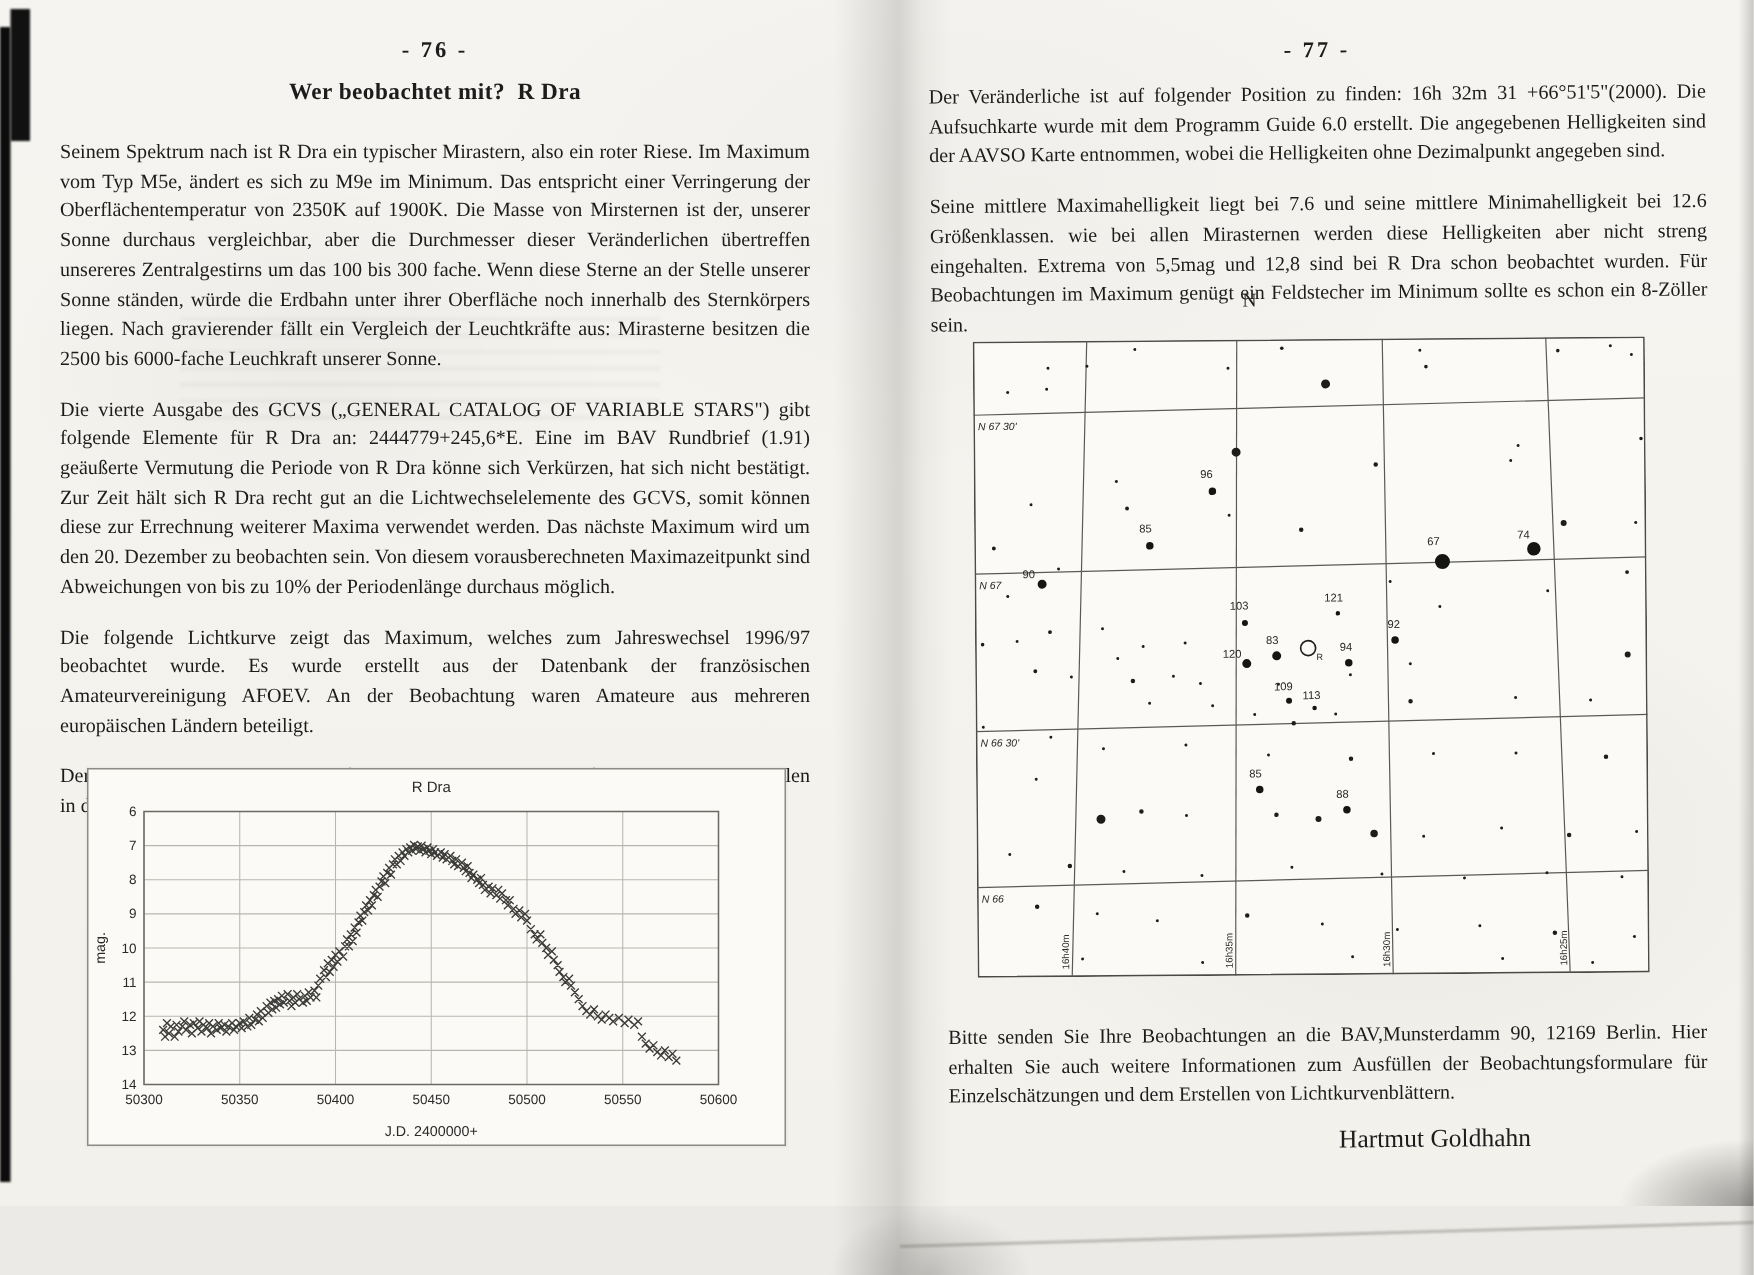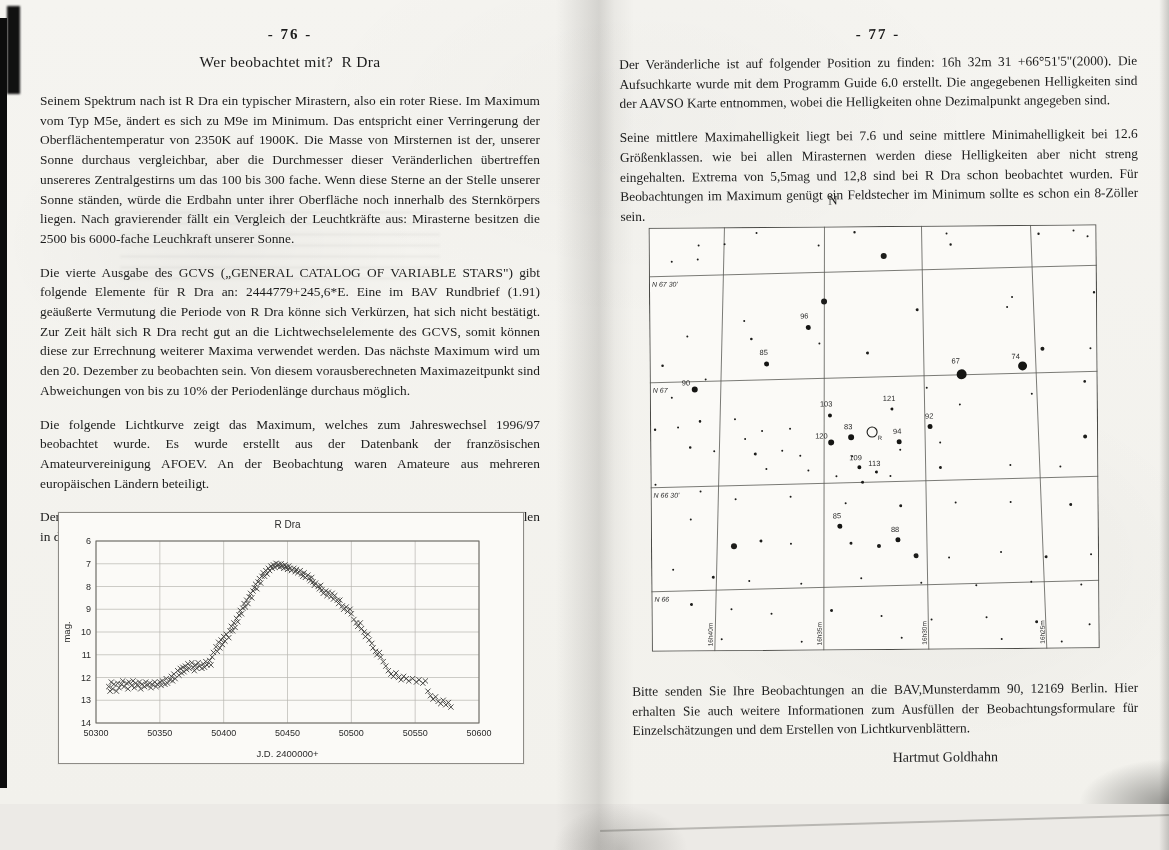--- a/index.html
+++ b/index.html
@@ -24,28 +24,28 @@
         background:radial-gradient(ellipse 120px 60px at 100% 100%, rgba(40,40,38,0.45), transparent 75%);}
   .page-bottom-line{position:absolute;left:600px;top:822px;width:569px;height:2px;background:rgba(90,88,82,0.35);
         transform:rotate(-1.6deg);filter:blur(0.7px);}
   .smudge{position:absolute;opacity:.55;filter:blur(1.2px);
         background:repeating-linear-gradient(0deg, rgba(110,110,108,0.10) 0 3px, transparent 3px 11px);}
   
   .page{position:absolute;top:20px;}
   .page.left{left:40px;width:500px;height:800px;}
   .page.right{left:622px;width:518px;height:800px;transform:rotate(-0.45deg);}
   .pagenum{text-align:center;font-weight:bold;font-size:15px;letter-spacing:2px;margin:6px 0 10px 0;}
-  h1.title{text-align:center;font-size:15.5px;font-weight:normal;margin:4px 0 20px 0;letter-spacing:0.3px;}
+  h1.title{text-align:center;font-size:15.5px;font-weight:bold;margin:4px 0 20px 0;letter-spacing:0.3px;}
   p.body{font-size:13.4px;line-height:1.47;text-align:justify;margin:0 0 14px 0;}
   .lc-box{position:absolute;left:18px;top:492px;width:464px;height:250px;background:#fbfaf7;
           border:1px solid #8d8b86;box-shadow:0 0 0 1px rgba(0,0,0,0.03);}
   .north{position:absolute;left:208px;top:172px;font-size:13px;}
   .starchart{position:absolute;left:28px;top:206px;width:448px;height:424px;background:#fbfaf7;}
   .closing{position:absolute;left:8px;top:660px;width:506px;}
-  .signature{position:absolute;left:268px;top:730px;font-size:14px;}
+  .signature{position:absolute;left:268px;top:730px;font-size:17px;}
   svg text{font-family:"Liberation Sans","DejaVu Sans",sans-serif;fill:#2a2a2a;}
 </style>
 </head>
 <body>
 
 <div class="scan">
   <div class="fold"></div>
   <div class="fold-bottom"></div>
   <div class="edge-left"></div>
   <div class="edge-blob"></div>

